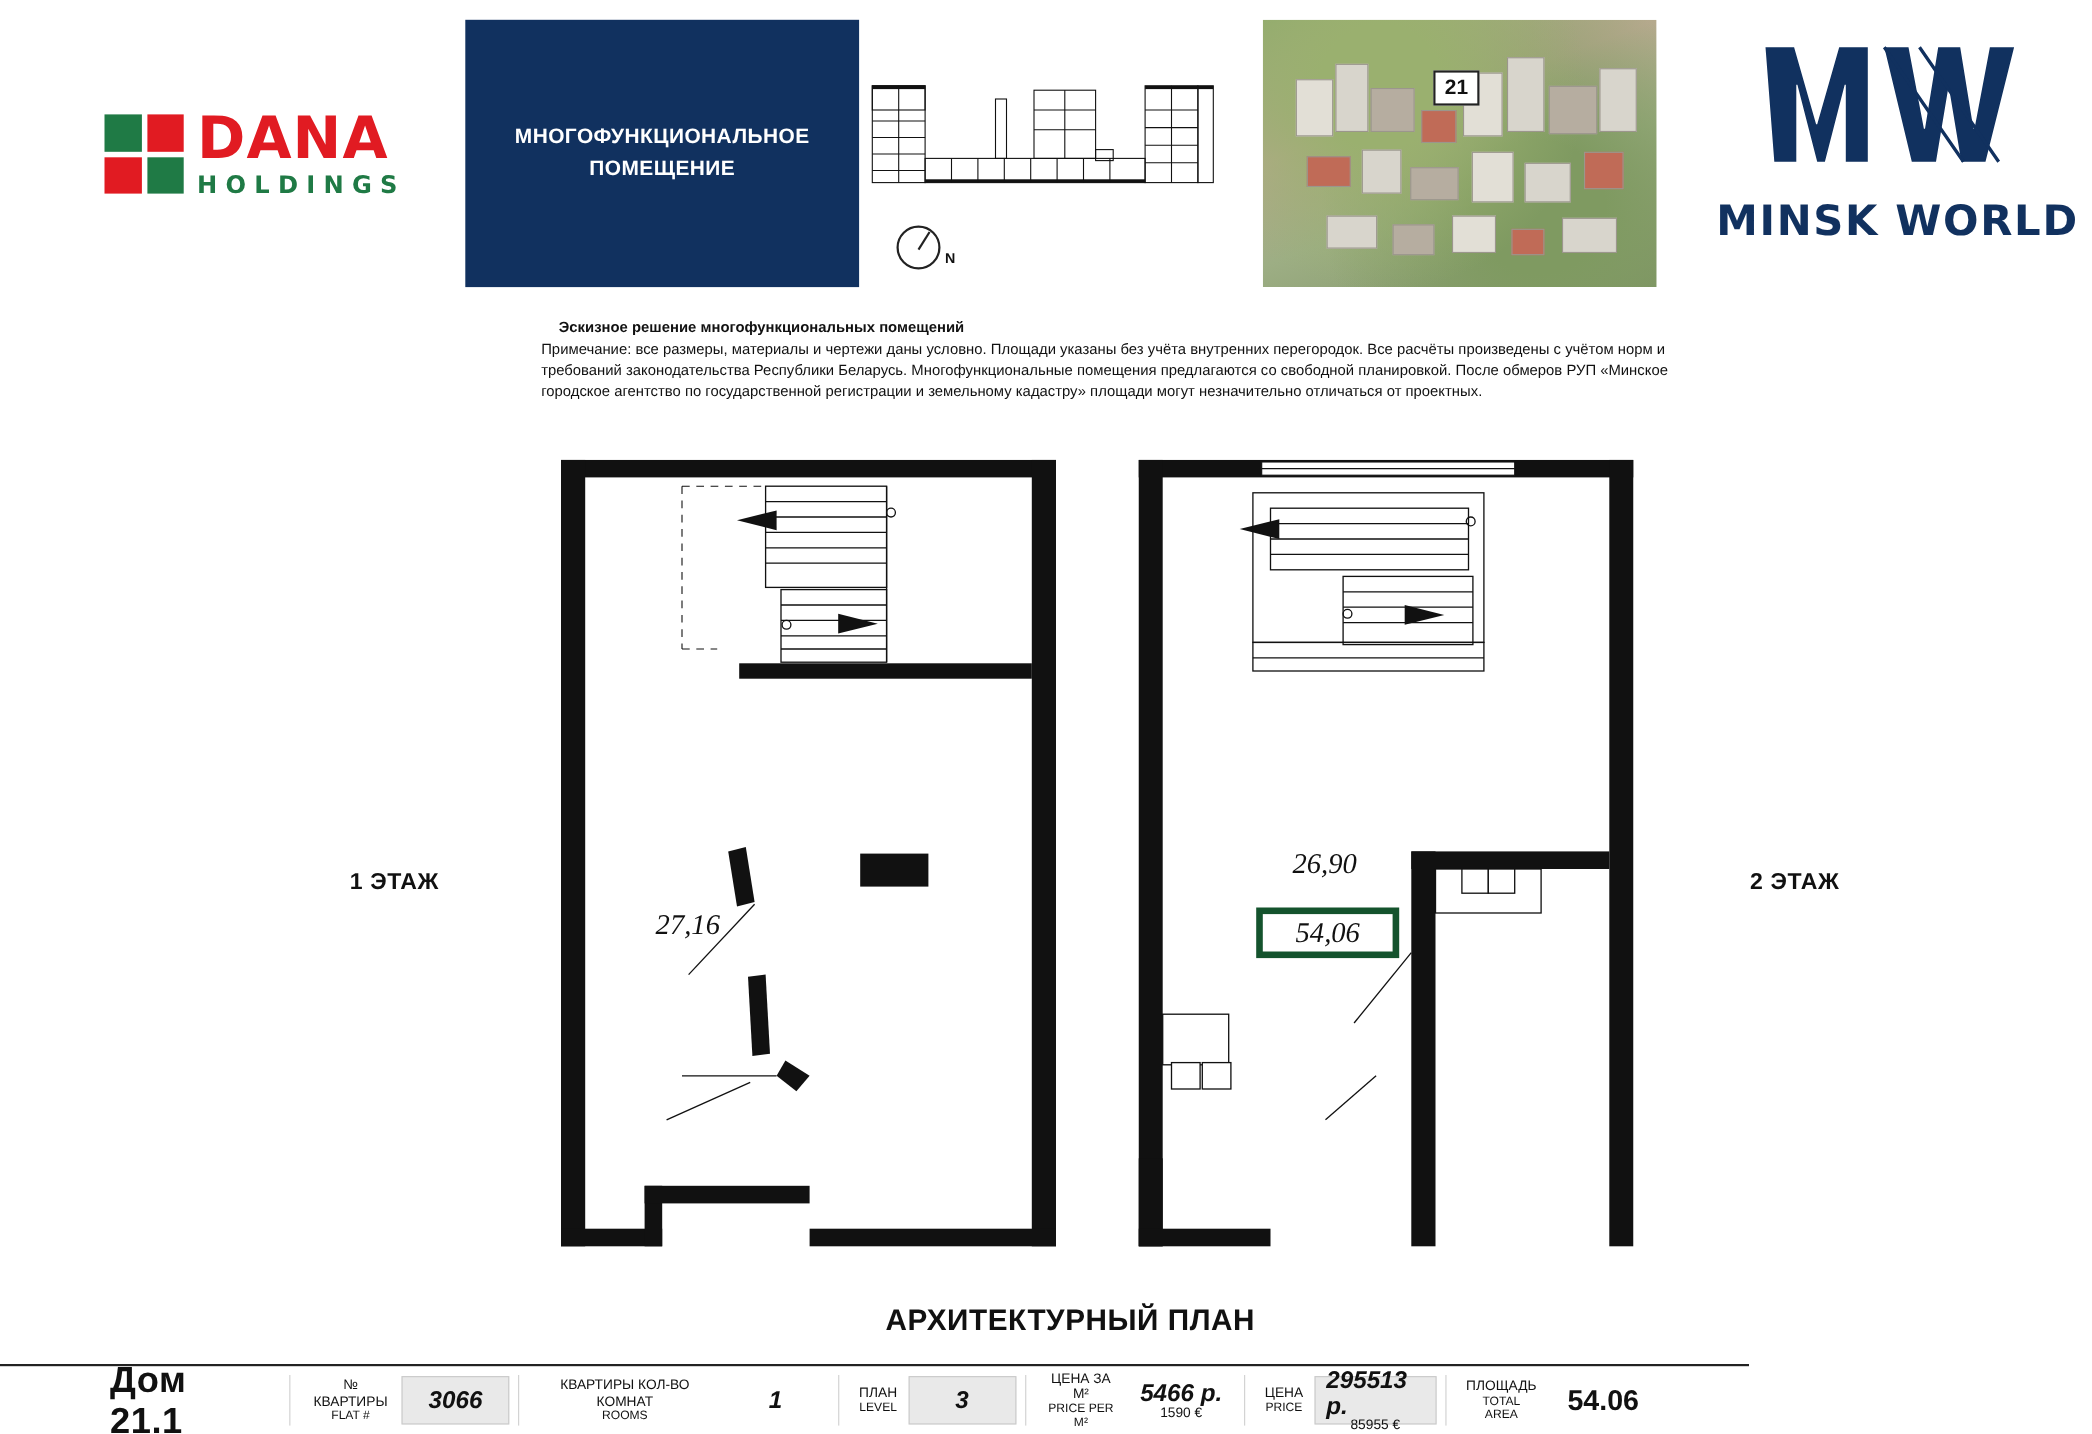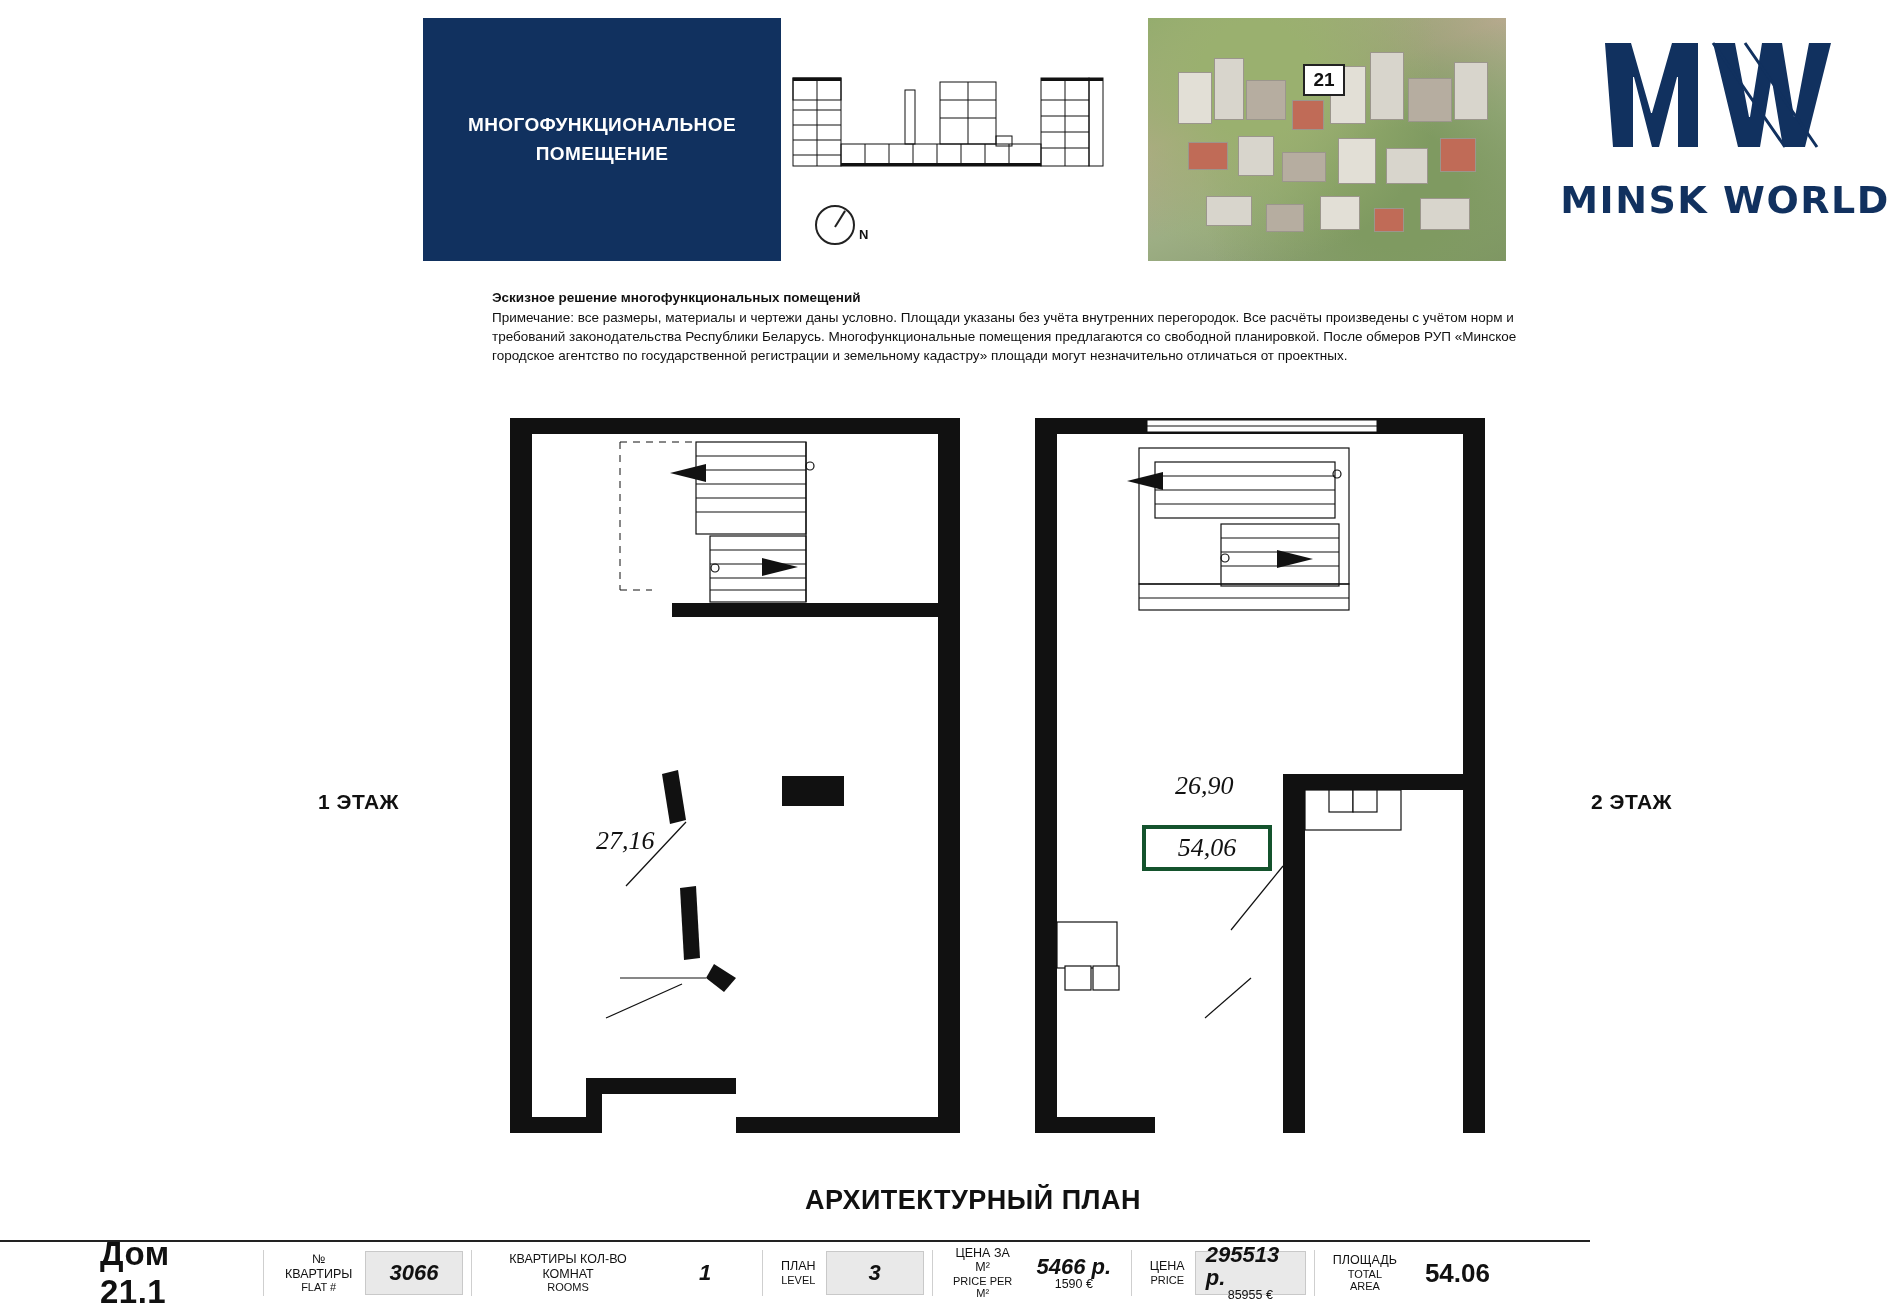--- a/index.html
+++ b/index.html
@@ -50,38 +50,38 @@
   .aerial-b.tall { background:#e2dfd6; }
   .aerial-badge { position:absolute; left:155px; top:46px; width:42px; height:32px; background:#fff; border:2px solid #222;
                   display:flex; align-items:center; justify-content:center; font-size:19px; font-weight:bold; }
 
   .mw-logo { position:absolute; left:1560px; top:30px; width:330px; height:215px; text-align:center; }
   .mw-mark { height:130px; }
   .mw-text { font-size:38px; font-weight:bold; letter-spacing:1.5px; color:#11315f; margin-top:14px; font-family:"DejaVu Sans", sans-serif;text-align:center; }
 
   
   .note { position:absolute; left:492px; top:288px; width:1030px; font-size:13.5px; line-height:1.42; color:#111; }
-  .note .t1 { font-weight:bold; }
+  .note .t1 { font-weight:bold;margin-left:16px; }
   .note .t2 { margin-top:1px; }
 
   
   .floor-label { position:absolute; font-size:21px; font-weight:bold; letter-spacing:.5px; }
   .floor-label.left { left:318px; top:790px; }
   .floor-label.right { left:1591px; top:790px; }
 
   
   .plan { position:absolute; }
   .plan svg { display:block; }
   .plan-left { left:510px; top:418px; }
   .plan-right { left:1035px; top:418px; }
 
   .area-txt { position:absolute; font-family:"Liberation Serif", serif; font-style:italic; font-size:26px; color:#111; }
   .area-1 { left:596px; top:826px; }
   .area-2 { left:1175px; top:771px; }
-  .total-box { position:absolute; left:1142px; top:825px; width:130px; height:46px; border:4px solid #14532d; background:#fff;
+  .total-box { position:absolute; left:1142px; top:825px; width:130px; height:46px; border:6px solid #14532d; background:#fff;
                display:flex; align-items:center; justify-content:center; }
   .total-box span { font-family:"Liberation Serif", serif; font-style:italic; font-size:26px; }
 
   
   .arch-title { position:absolute; left:0; top:1185px; width:1902px; text-align:center; font-size:27px; font-weight:bold; letter-spacing:.5px;padding-left:44px; }
 
   
   .bottom { position:absolute; left:0; top:1240px; width:1590px; height:64px; border-top:2px solid #222; display:flex; align-items:center; }
   .bot-house { font-size:33px; font-weight:bold; padding-left:100px; padding-right:18px; letter-spacing:.5px; }
   .bot-cell { display:flex; align-items:center; height:64px; }
@@ -96,20 +96,32 @@
   .bot-spacer { flex:1 1 auto; }
   .bot-total { font-size:26px; font-weight:bold; padding-right:100px; padding-left:18px; }
 </style>
 </head>
 <body>
 
 <div class="page">
 
   <div class="header">
 
+    <div class="dana-logo">
+      <div class="dana-squares">
+        <div class="sq green"></div>
+          <div class="sq red"></div>
+        <div class="sq red"></div>
+          <div class="sq green"></div>
+      </div>
+      <div class="dana-text">
+        <div class="dana-name">DANA</div>
+        <div class="dana-sub">HOLDINGS</div>
+      </div>
+    </div>
 
     <div class="blue-box">
       <span>МНОГОФУНКЦИОНАЛЬНОЕ ПОМЕЩЕНИЕ</span>
     </div>
 
     <div class="keyplan">
       <svg width="340" height="120" viewBox="0 0 340 120">
         <g fill="none" stroke="#111" stroke-width="1">
           <rect x="3" y="8" width="48" height="88"></rect>
           <rect x="3" y="8" width="48" height="22"></rect>

